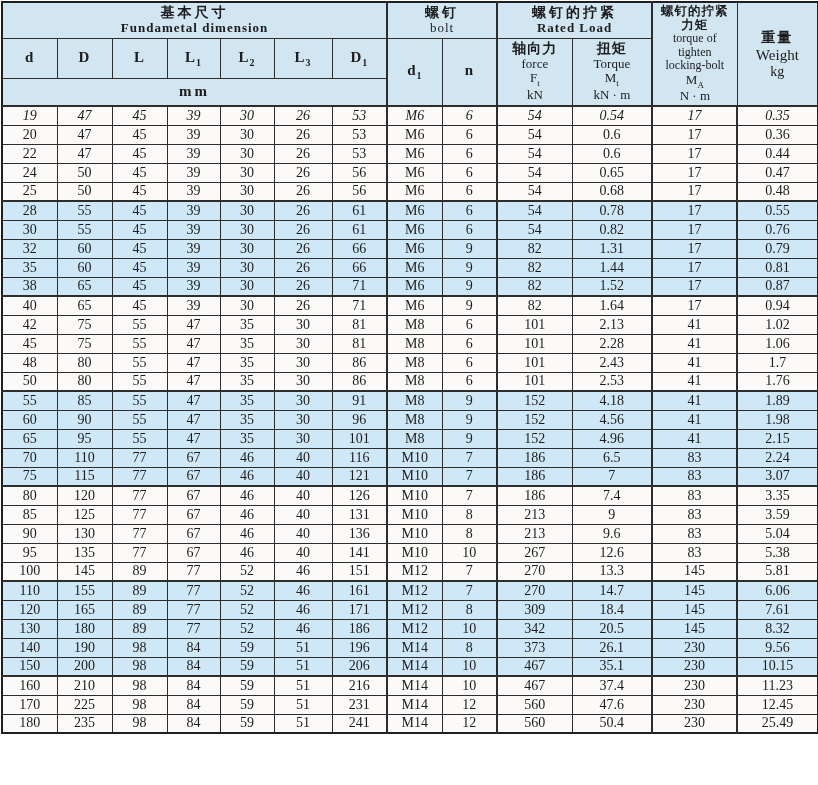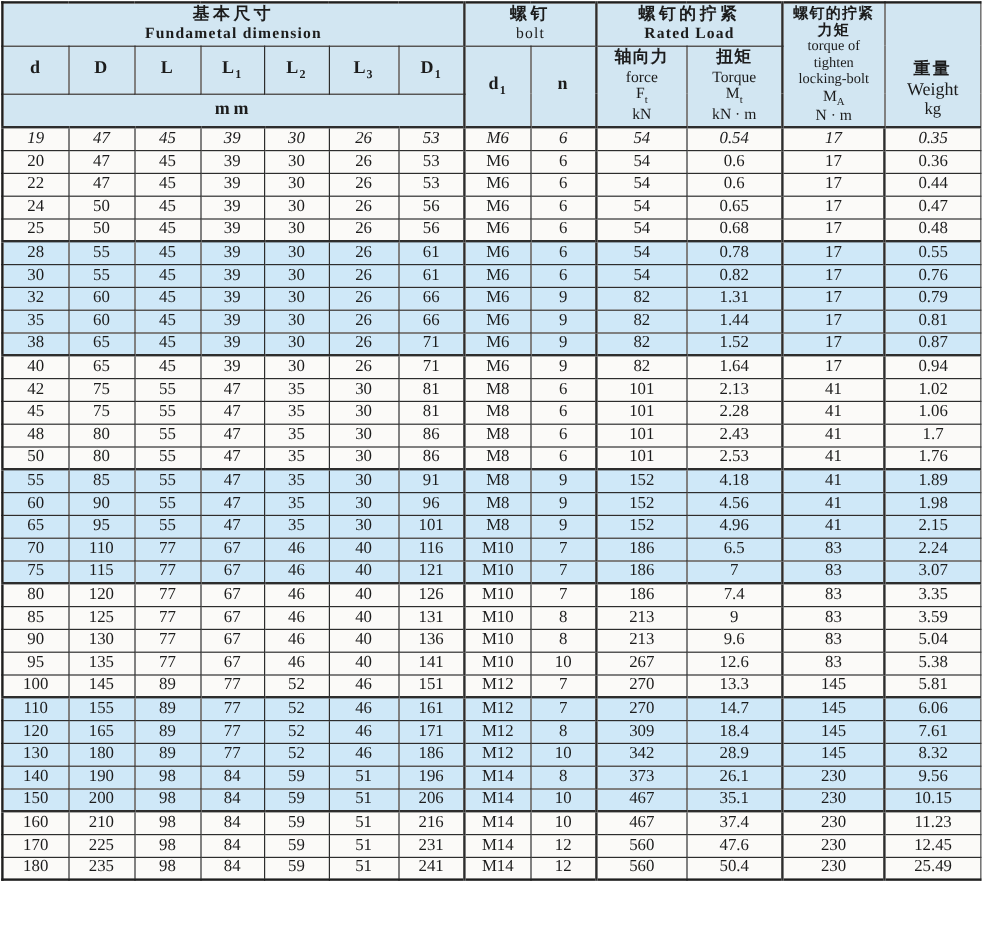--- a/index.html
+++ b/index.html
@@ -49,21 +49,21 @@
   .stack { line-height: 1.12; font-weight: normal; font-size: 13px; }
   .stack .zh2 { font-weight: bold; font-size: 14px; letter-spacing: 1px; }
   .stack sub { font-size: 9px; }
   
   .tight { line-height: 1.12; font-weight: normal; font-size: 12px; margin-top: 31px; }
   .tight .zh2 { font-weight: bold; font-size: 12.5px; letter-spacing: 1px; }
   .tight sub { font-size: 9px; }
   
   .wcell {
     display: flex; flex-direction: column;
-    justify-content: flex-end; align-items: center;
+    justify-content: center; align-items: center;
     height: 100px; padding: 4px 0;
   }
   .wcell .zh2 { font-weight: bold; font-size: 14px; letter-spacing: 2px; }
   .wcell .wen { font-weight: normal; font-size: 15px; }
   .wcell .wunit { font-weight: normal; font-size: 14px; }
   
   .gl { border-left-width: 2px; }
   tbody td {
     height: 19px;
     font-size: 14px;
@@ -562,21 +562,21 @@
           <td>130</td>
           <td>180</td>
           <td>89</td>
           <td>77</td>
           <td>52</td>
           <td>46</td>
           <td>186</td>
           <td class="gl">M12</td>
           <td>10</td>
           <td class="gl">342</td>
-          <td>28.9</td>
+          <td>20.5</td>
           <td class="gl">145</td>
           <td class="gl">8.32</td>
         </tr>
         <tr class="band">
           <td>140</td>
           <td>190</td>
           <td>98</td>
           <td>84</td>
           <td>59</td>
           <td>51</td>

